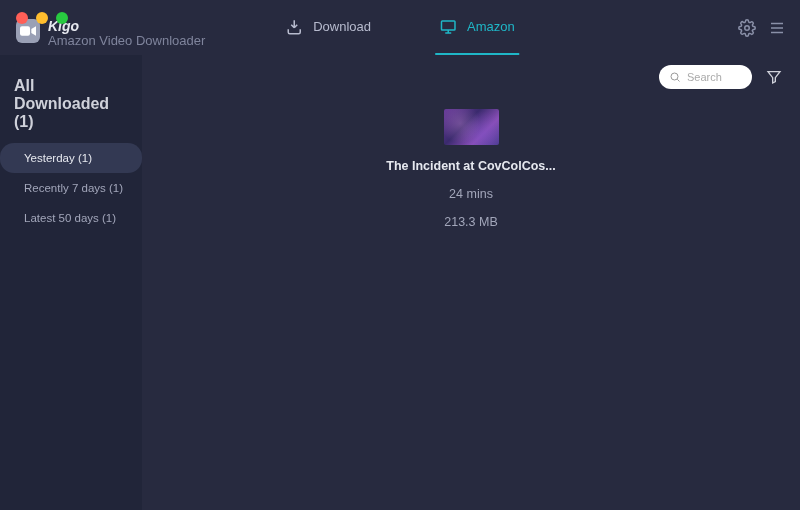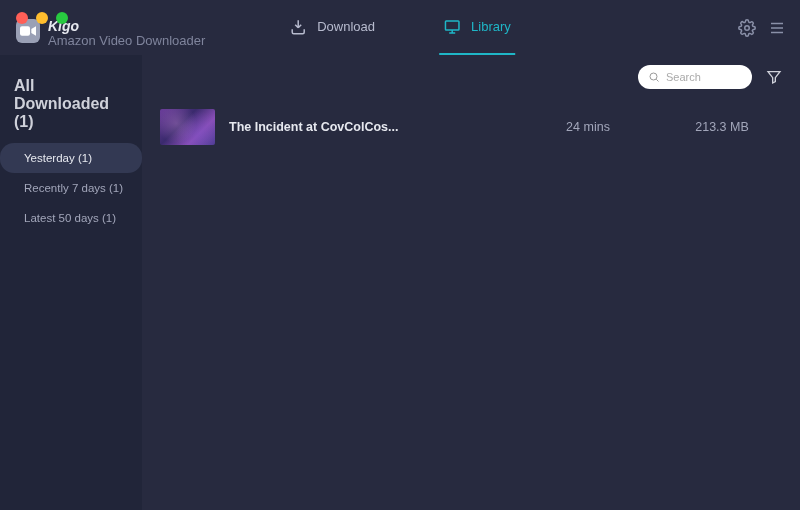--- a/index.html
+++ b/index.html
@@ -61,34 +61,34 @@
       font-size: 11.5px; color: #a2a6ba;
       padding: 9px 14px 9px 24px; cursor: pointer;
     }
     .sb-item.active { background: #333953; color: #e6e8ef; border-radius: 14px; }
     .main { flex: 1; display: flex; flex-direction: column; }
     .toolbar {
       height: 44px; display: flex; justify-content: flex-end; align-items: center;
       padding: 0 18px; gap: 14px;
     }
     .search {
-      width: 114px; height: 24px; background: #fff; border-radius: 12px;
+      width: 93px; height: 24px; background: #fff; border-radius: 12px;
       display: flex; align-items: center; padding: 0 10px; gap: 6px;
     }
     .search svg { width: 12px; height: 12px; color: #999; flex-shrink: 0; }
     .search input {
       border: none; outline: none; background: transparent;
       font-size: 11px; width: 100%; color: #333;
     }
     .search input::placeholder { color: #aaa; }
     .filter-btn { color: #cfd1da; cursor: pointer; width: 16px; height: 16px; }
     .list { flex: 1; }
     .row {
       display: flex; align-items: center; padding: 10px 18px; gap: 14px;
-      font-size: 12.5px; color: #cfd1da;
+      font-size: 12.5px; color: #cfd1da; flex-direction: column;
     }
     .thumb {
       width: 55px; height: 36px; border-radius: 2px;
       background: linear-gradient(135deg, #6b3d9b 0%, #3a2a6d 40%, #8a4fb8 70%, #4a3b8f 100%);
       position: relative; overflow: hidden;
     }
     .thumb::after { content:''; position:absolute; inset:0;
       background: radial-gradient(circle at 30% 40%, rgba(255,180,255,0.25), transparent 45%),
                   radial-gradient(circle at 70% 70%, rgba(120,80,200,0.4), transparent 50%);
     }
@@ -128,21 +128,21 @@
       </span>
       <span>Download</span>
     </div>
     <div class="tab active">
       <span class="ticon">
         <svg viewBox="0 0 24 24" fill="none" stroke="currentColor" stroke-width="2">
             <rect x="3" y="4" width="18" height="12" rx="1"></rect>
             <path d="M8 20h8M12 16v4"></path>
           </svg>
       </span>
-      <span>Library</span>
+      <span>Amazon</span>
     </div>
   </div>
   <div class="header-right">
     <span class="icon-btn">
       <svg viewBox="0 0 24 24" fill="none" stroke="currentColor" stroke-width="2">
           <circle cx="12" cy="12" r="3"></circle>
           <path d="M19.4 15a1.7 1.7 0 00.34 1.87l.06.06a2 2 0 11-2.83 2.83l-.06-.06a1.7 1.7 0 00-1.87-.34 1.7 1.7 0 00-1 1.56V21a2 2 0 11-4 0v-.09a1.7 1.7 0 00-1-1.56 1.7 1.7 0 00-1.87.34l-.06.06a2 2 0 11-2.83-2.83l.06-.06a1.7 1.7 0 00.34-1.87 1.7 1.7 0 00-1.56-1H3a2 2 0 110-4h.09a1.7 1.7 0 001.56-1 1.7 1.7 0 00-.34-1.87l-.06-.06a2 2 0 112.83-2.83l.06.06a1.7 1.7 0 001.87.34H9a1.7 1.7 0 001-1.56V3a2 2 0 114 0v.09a1.7 1.7 0 001 1.56 1.7 1.7 0 001.87-.34l.06-.06a2 2 0 112.83 2.83l-.06.06a1.7 1.7 0 00-.34 1.87V9a1.7 1.7 0 001.56 1H21a2 2 0 110 4h-.09a1.7 1.7 0 00-1.56 1z"></path>
         </svg>
     </span>
     <span class="icon-btn">

